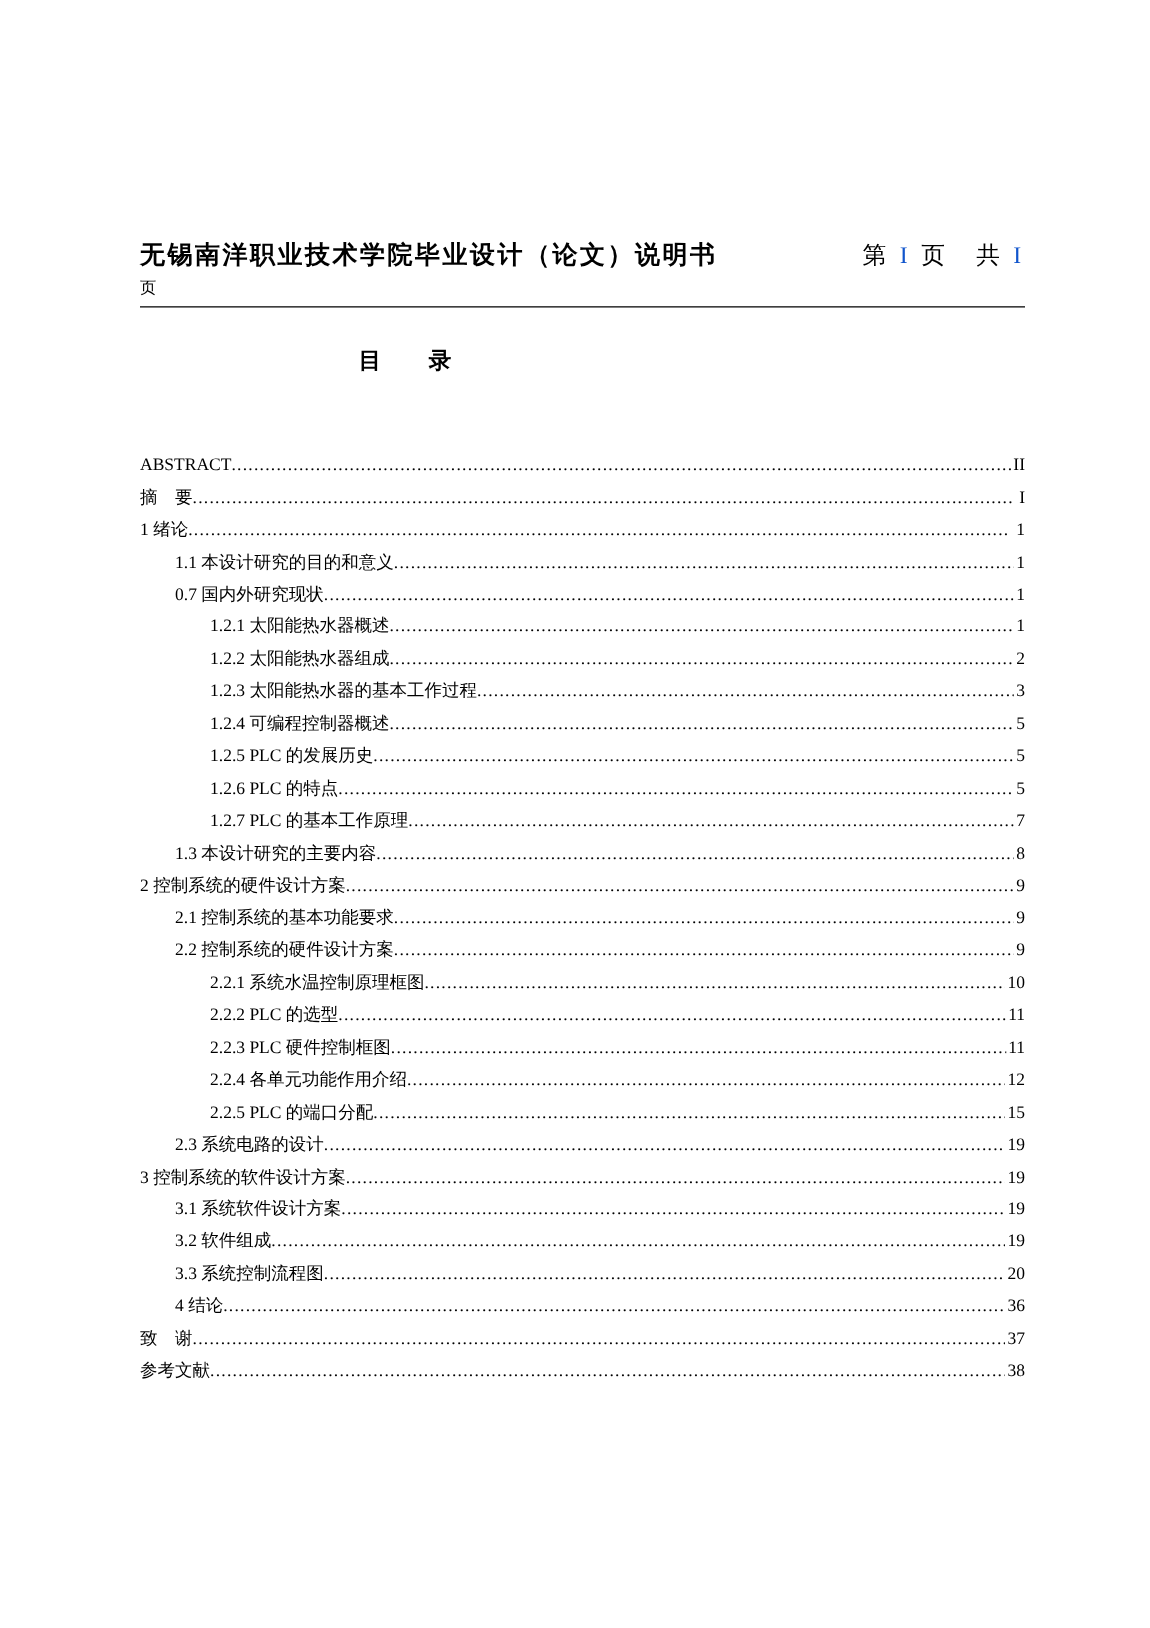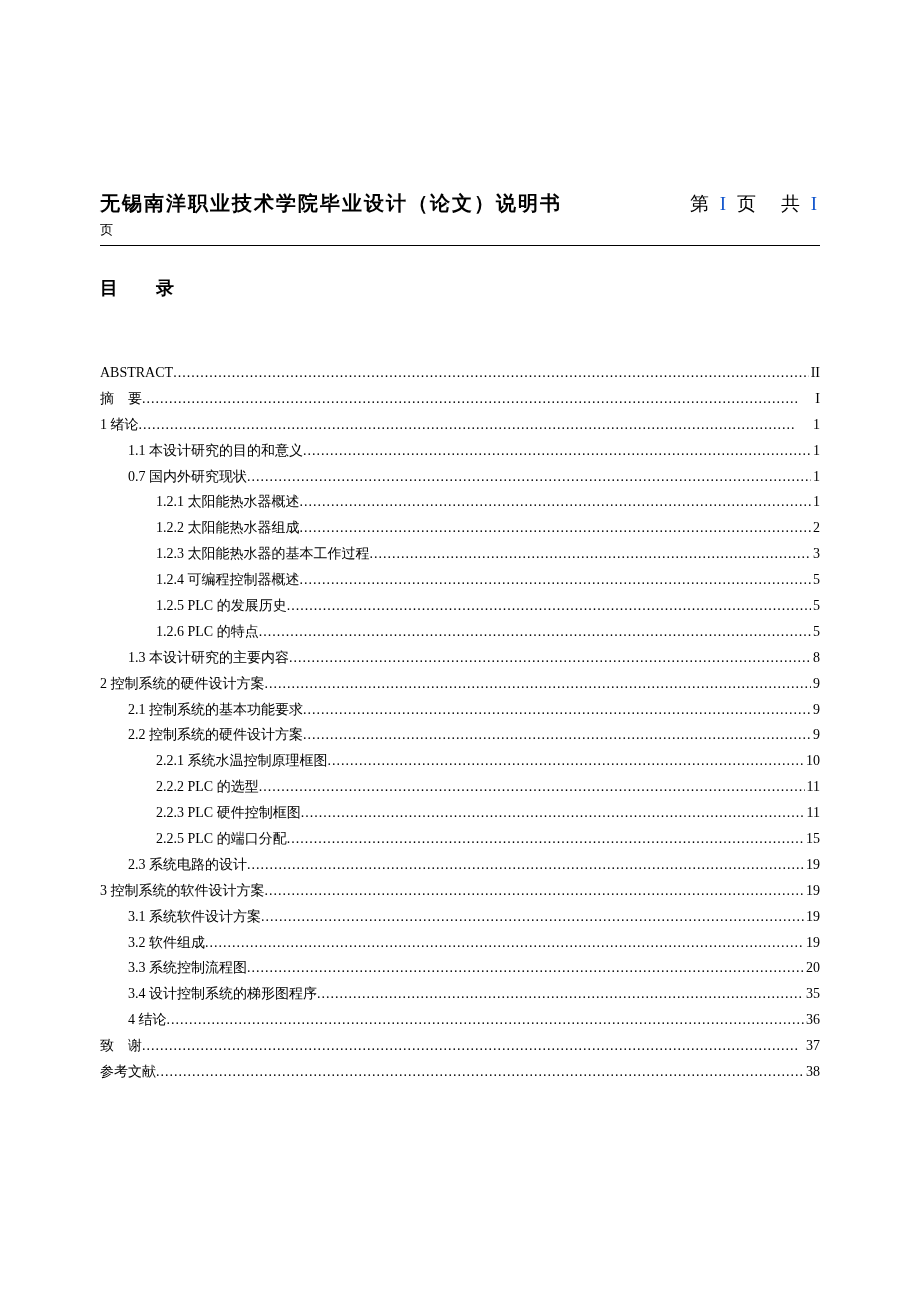--- a/index.html
+++ b/index.html
@@ -10,21 +10,21 @@
     body {
       width: 920px;
       height: 1302px;
       background: #ffffff;
       font-family: "SimSun", "宋体", serif;
       color: #000000;
       position: relative;
     }
     .page-content {
       position: absolute;
-      left: 100px;
+      left: 112px;
       right: 100px;
       top: 190px;
     }
     .header-row {
       display: flex;
       align-items: baseline;
       justify-content: space-between;
       white-space: nowrap;
     }
     .header-title {
@@ -46,20 +46,21 @@
     .hr-line {
       border: none;
       border-top: 1.2px solid #000;
       margin-top: 6px;
       margin-bottom: 30px;
     }
     .toc-title {
       font-size: 18px;
       font-weight: bold;
       letter-spacing: 10px;
+      margin-left: 175px;
       margin-bottom: 60px;
     }
     .toc-list {
       font-size: 14px;
       line-height: 1.85;
     }
     .toc-row {
       display: flex;
       align-items: baseline;
       white-space: nowrap;
@@ -152,20 +153,25 @@
       <div class="toc-row indent-2">
         <span class="toc-label">1.2.5 PLC 的发展历史</span>
         <span class="toc-leader"></span>
         <span class="toc-page">5</span>
       </div>
       <div class="toc-row indent-2">
         <span class="toc-label">1.2.6 PLC 的特点</span>
         <span class="toc-leader"></span>
         <span class="toc-page">5</span>
       </div>
+      <div class="toc-row indent-2">
+        <span class="toc-label">1.2.7 PLC 的基本工作原理</span>
+        <span class="toc-leader"></span>
+        <span class="toc-page">7</span>
+      </div>
       <div class="toc-row indent-1">
         <span class="toc-label">1.3 本设计研究的主要内容</span>
         <span class="toc-leader"></span>
         <span class="toc-page">8</span>
       </div>
       <div class="toc-row indent-0">
         <span class="toc-label">2 控制系统的硬件设计方案</span>
         <span class="toc-leader"></span>
         <span class="toc-page">9</span>
       </div>
@@ -188,20 +194,25 @@
         <span class="toc-label">2.2.2 PLC 的选型</span>
         <span class="toc-leader"></span>
         <span class="toc-page">11</span>
       </div>
       <div class="toc-row indent-2">
         <span class="toc-label">2.2.3 PLC 硬件控制框图</span>
         <span class="toc-leader"></span>
         <span class="toc-page">11</span>
       </div>
       <div class="toc-row indent-2">
+        <span class="toc-label">2.2.4 各单元功能作用介绍</span>
+        <span class="toc-leader"></span>
+        <span class="toc-page">12</span>
+      </div>
+      <div class="toc-row indent-2">
         <span class="toc-label">2.2.5 PLC 的端口分配</span>
         <span class="toc-leader"></span>
         <span class="toc-page">15</span>
       </div>
       <div class="toc-row indent-1">
         <span class="toc-label">2.3 系统电路的设计</span>
         <span class="toc-leader"></span>
         <span class="toc-page">19</span>
       </div>
       <div class="toc-row indent-0">
@@ -218,25 +229,20 @@
         <span class="toc-label">3.2 软件组成</span>
         <span class="toc-leader"></span>
         <span class="toc-page">19</span>
       </div>
       <div class="toc-row indent-1">
         <span class="toc-label">3.3 系统控制流程图</span>
         <span class="toc-leader"></span>
         <span class="toc-page">20</span>
       </div>
       <div class="toc-row indent-1">
-        <span class="toc-label">3.4 设计控制系统的梯形图程序</span>
-        <span class="toc-leader"></span>
-        <span class="toc-page">35</span>
-      </div>
-      <div class="toc-row indent-1">
         <span class="toc-label">4 结论</span>
         <span class="toc-leader"></span>
         <span class="toc-page">36</span>
       </div>
       <div class="toc-row indent-0">
         <span class="toc-label">致　谢</span>
         <span class="toc-leader"></span>
         <span class="toc-page">37</span>
       </div>
       <div class="toc-row indent-0">

